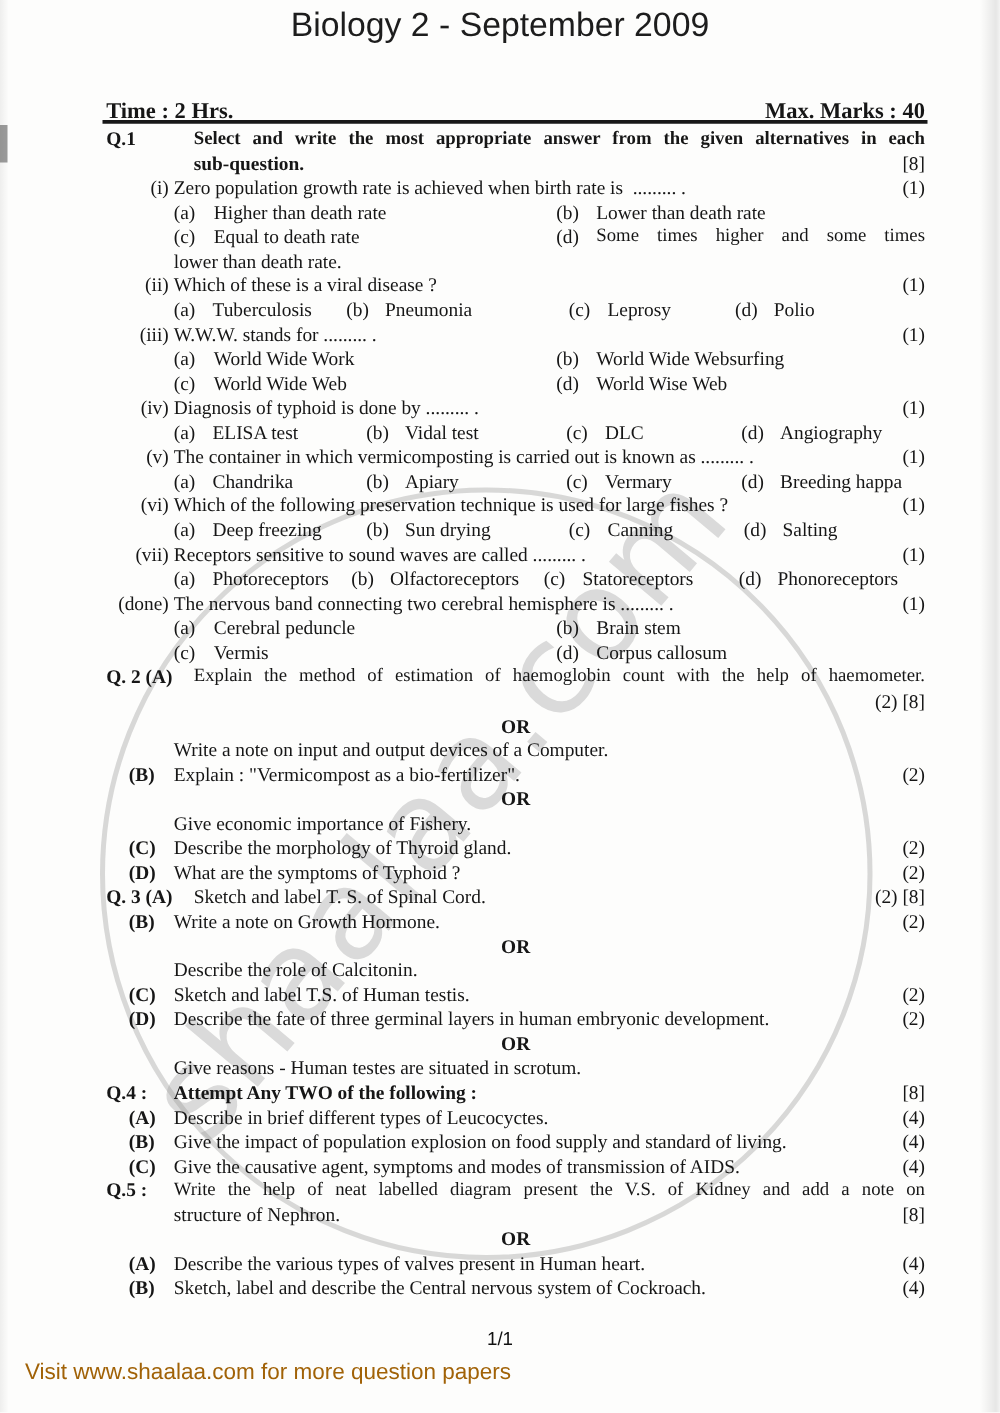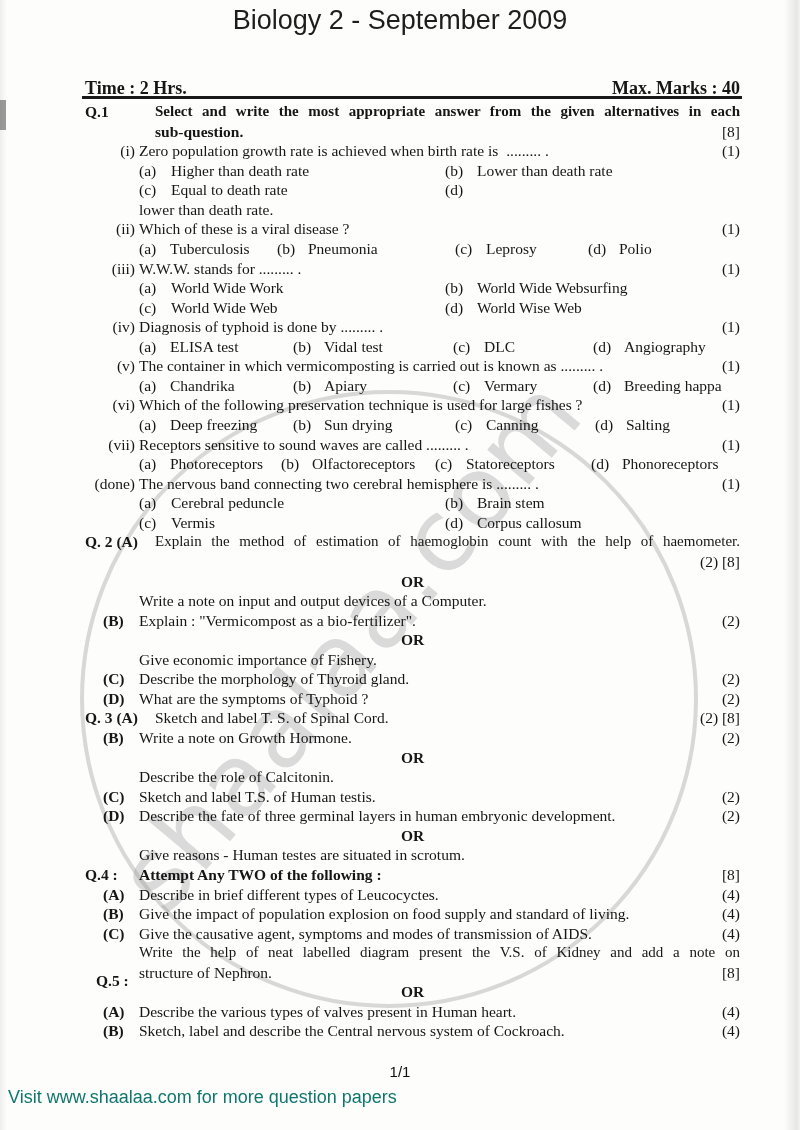--- a/index.html
+++ b/index.html
@@ -22,22 +22,22 @@
   .row span{position:absolute;top:0;white-space:pre;line-height:19.6px;font-size:15.5px;color:#161616;}
   .c1r{width:50px;text-align:right;}
   .b{font-weight:700;}
   .j{white-space:normal !important;text-align:justify;text-align-last:justify;
      font-size:15px !important;overflow:hidden;height:19.57px;}
   .marks{right:0;}
   .orspan{left:0;right:0;text-align:center;}
   
   .pageno{position:absolute;top:1063px;left:0;width:800px;text-align:center;z-index:2;
           font-family:"Liberation Sans","DejaVu Sans",sans-serif;font-size:15px;color:#111;}
-  .footer{position:absolute;top:1087px;left:8px;z-index:2;
-          font-family:"Liberation Sans","DejaVu Sans",sans-serif;font-size:18px;color:#0f766e;}
+  .footer{position:absolute;top:1087px;left:20px;z-index:2;
+          font-family:"Liberation Sans","DejaVu Sans",sans-serif;font-size:18px;color:#a16207;}
   
   .edge-right{position:absolute;top:0;right:0;width:16px;height:1130px;z-index:3;pointer-events:none;
               background:linear-gradient(to right,rgba(0,0,0,0) 0%,rgba(0,0,0,0.09) 80%,rgba(0,0,0,0.04) 100%);}
   .edge-left{position:absolute;top:0;left:0;width:7px;height:1130px;z-index:3;pointer-events:none;
              background:linear-gradient(to right,rgba(0,0,0,0.06),rgba(0,0,0,0));}
   .smudge{position:absolute;top:100px;left:0;width:6px;height:30px;background:#4a4a4a;opacity:.55;z-index:3;}
 </style>
 </head>
 <body>
 
@@ -70,20 +70,21 @@
       <div class="row">
         <span style="left: 54px;">(a)</span>
         <span style="left: 86px;">Higher than death rate</span>
         <span style="left: 360px;">(b)</span>
         <span style="left: 392px;">Lower than death rate</span>
       </div>
       <div class="row">
         <span style="left: 54px;">(c)</span>
         <span style="left: 86px;">Equal to death rate</span>
         <span style="left: 360px;">(d)</span>
+        <span class="j" style="left: 392px; right: 0px;">Some times higher and some times</span>
       </div>
       <div class="row">
         <span style="left: 54px;">lower than death rate.</span>
       </div>
       <div class="row">
         <span class="c1r" style="left: 0px;">(ii)</span>
         <span style="left: 54px;">Which of these is a viral disease ?</span>
         <span class="marks">(1)</span>
       </div>
       <div class="row">
@@ -270,21 +271,21 @@
         <span class="b" style="left: 18px; width: 36px; display: inline-block;">(B)</span>
         <span style="left: 54px;">Give the impact of population explosion on food supply and standard of living.</span>
         <span class="marks">(4)</span>
       </div>
       <div class="row">
         <span class="b" style="left: 18px; width: 36px; display: inline-block;">(C)</span>
         <span style="left: 54px;">Give the causative agent, symptoms and modes of transmission of AIDS.</span>
         <span class="marks">(4)</span>
       </div>
       <div class="row">
-        <span class="b" style="left: 11px; width: 54px; display: inline-block; margin-top: 28px;">Q.5 :</span>
+        <span class="b" style="left: 0px; width: 54px; display: inline-block;">Q.5 :</span>
         <span class="j" style="left: 54px; right: 0px;">Write the help of neat labelled diagram present the V.S. of Kidney and add a note on</span>
       </div>
       <div class="row">
         <span style="left: 54px;">structure of Nephron.</span>
         <span class="marks">[8]</span>
       </div>
       <div class="row">
         <span class="b orspan">OR</span>
       </div>
       <div class="row">

